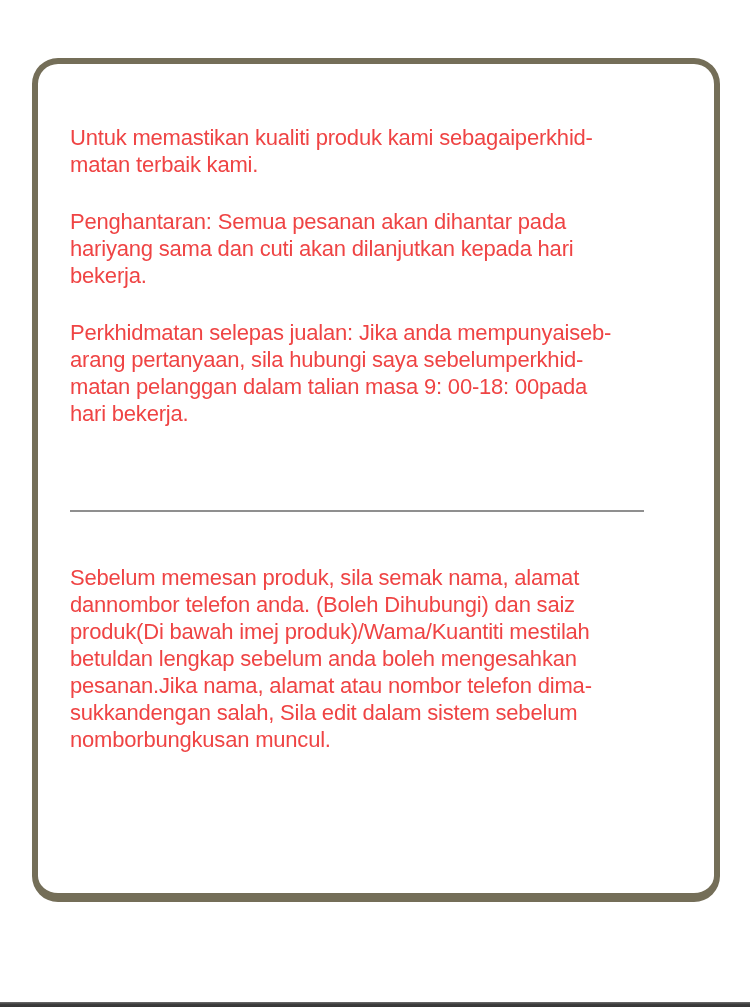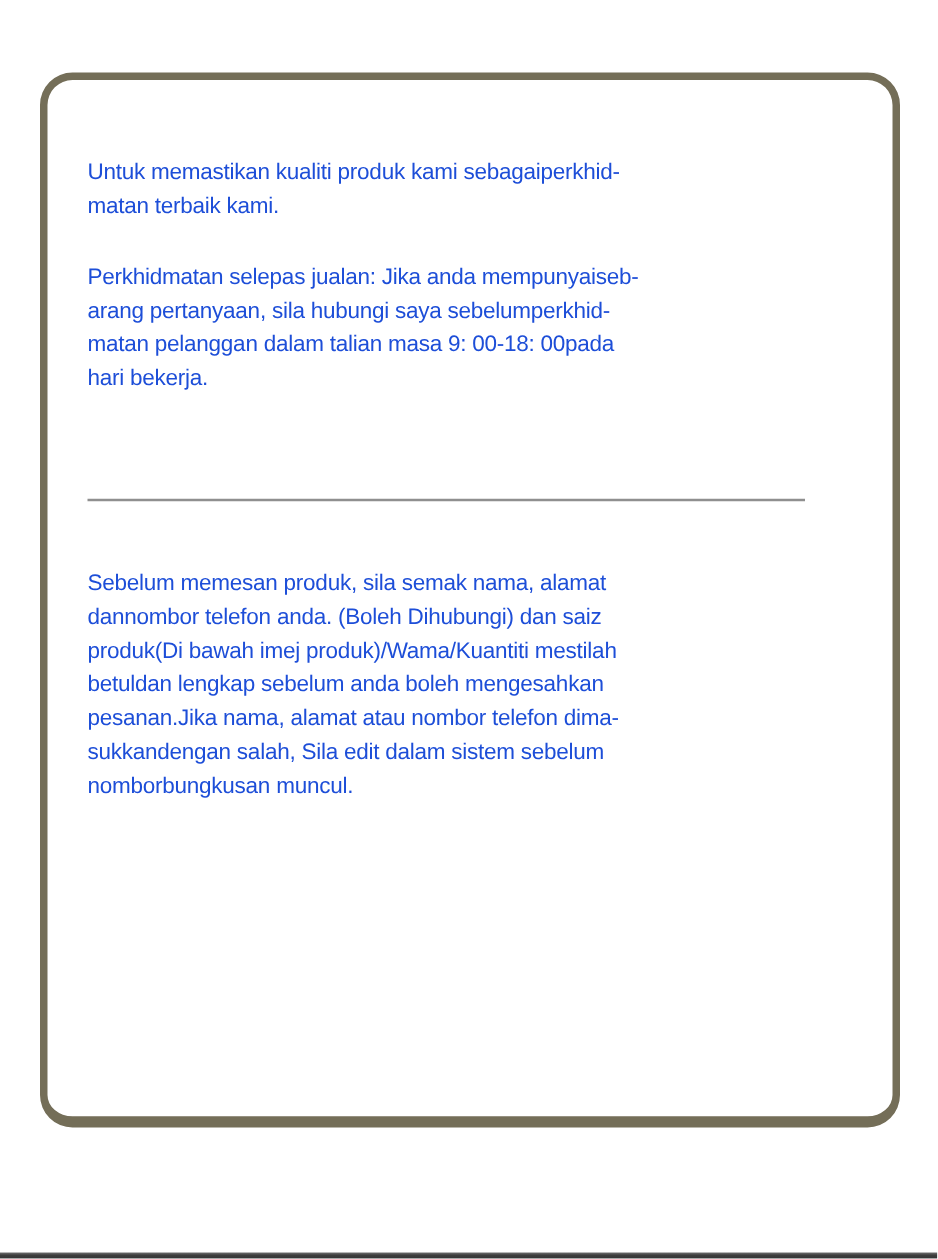--- a/index.html
+++ b/index.html
@@ -29,24 +29,24 @@
   }
   .card-content {
     box-sizing: border-box;
     width: 100%;
     height: 100%;
     padding: 60px 24px 0 32px;
     overflow: hidden;
   }
   .para {
     margin: 0 0 30px 0;
-    font-size: 18px;
+    font-size: 22px;
     line-height: 27px;
     letter-spacing: -0.2px;
-    color: #1d4ed8;
+    color: #ef4444;
     white-space: pre;
   }
   .divider {
     width: 574px;
     height: 0;
     border-top: 2px solid #8f8f8f;
     margin: 83px 0 52px 0;
   }
   .bottom-strip {
     position: absolute;
@@ -58,20 +58,23 @@
   }
 </style>
 </head>
 <body>
 
 <div class="page">
   <div class="card">
     <div class="card-content">
       <p class="para">Untuk memastikan kualiti produk kami sebagaiperkhid-
 matan terbaik kami.</p>
+      <p class="para">Penghantaran: Semua pesanan akan dihantar pada
+hariyang sama dan cuti akan dilanjutkan kepada hari
+bekerja.</p>
       <p class="para">Perkhidmatan selepas jualan: Jika anda mempunyaiseb-
 arang pertanyaan, sila hubungi saya sebelumperkhid-
 matan pelanggan dalam talian masa 9: 00-18: 00pada
 hari bekerja.</p>
       <div class="divider"></div>
       <p class="para">Sebelum memesan produk, sila semak nama, alamat
 dannombor telefon anda. (Boleh Dihubungi) dan saiz
 produk(Di bawah imej produk)/Wama/Kuantiti mestilah
 betuldan lengkap sebelum anda boleh mengesahkan
 pesanan.Jika nama, alamat atau nombor telefon dima-

